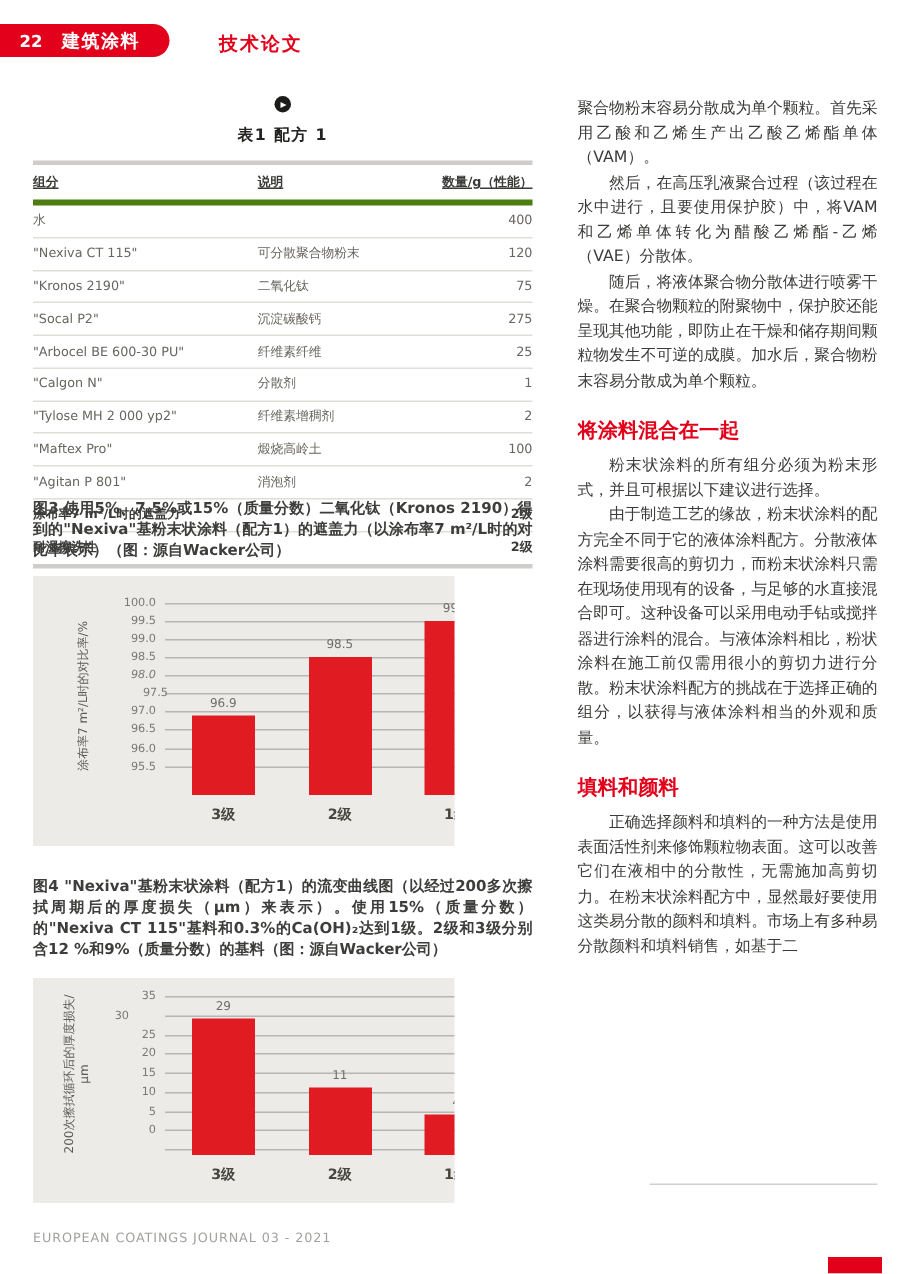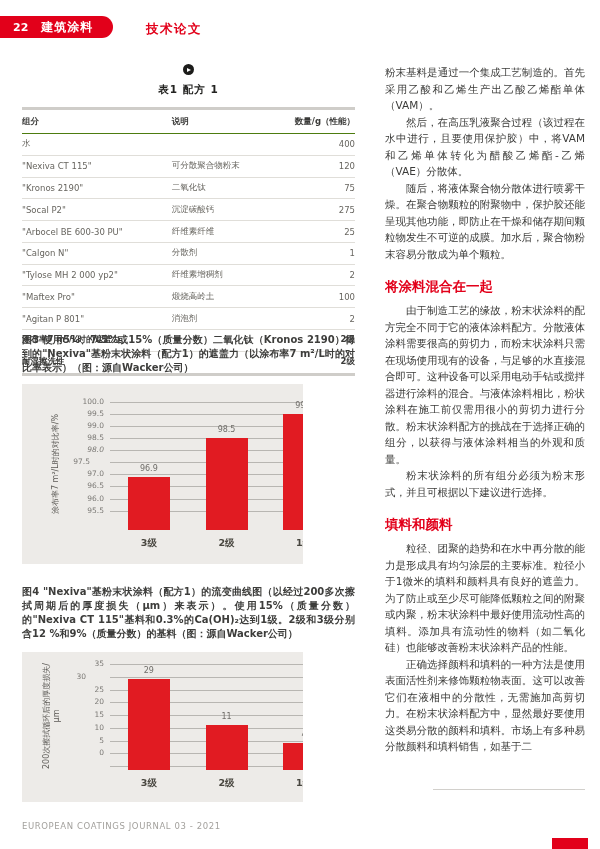--- a/index.html
+++ b/index.html
@@ -21,21 +21,21 @@
   .article-type{position:absolute;left:146px;top:21px;color:var(--accent);font-weight:bold;
                 font-size:12.5px;letter-spacing:1.5px;}
 
   
   .leftcol{position:absolute;left:22px;top:64px;width:333px;}
   .tmark{display:flex;align-items:center;gap:8px;margin-bottom:10px;flex-direction:column;}
   .ticon{width:11px;height:11px;border-radius:50%;background:#1c1c1a;display:flex;align-items:center;justify-content:center;flex:0 0 11px;}
   .ticon .play{width:0;height:0;border-left:4px solid #fff;border-top:2.5px solid transparent;border-bottom:2.5px solid transparent;margin-left:1px;}
   .tlabel{font-size:10.5px;font-weight:bold;color:#232321;letter-spacing:1px;}
   table.ftable{width:100%;border-collapse:collapse;border-top:3px solid #cfcdc9;border-bottom:3px solid #cfcdc9;}
-  .ftable th{font-size:8.5px;color:#3a3a38;padding:6px 0 5px;border-bottom:1px solid #4d7c0f;font-weight:bold;}
+  .ftable th{font-size:8.5px;color:#3a3a38;padding:6px 0 5px;border-bottom:4px solid #4d7c0f;font-weight:bold;text-decoration:underline;}
   .ftable td{font-size:8.5px;color:#67655f;padding:4.4px 0;border-top:1px solid #e0ded9;}
   .ftable tr:first-child td{border-top:none;}
   .c-comp{text-align:left;width:45%;}
   .c-desc{text-align:left;width:33%;}
   .c-amt{text-align:right;width:22%;}
   .ftable tr.bold td{font-weight:bold;color:#3a3a38;}
 
   
   .caption{position:absolute;left:22px;width:333px;font-size:10px;font-weight:bold;
            color:#3d3d3b;line-height:14px;text-align:justify;}
@@ -156,21 +156,21 @@
       <div class="tick" style="left: 42px; top: 12.6px; width: 40px;">100.0</div>
       <div class="grid" style="left: 88px; top: 29.7px; width: 233px;"></div>
       <div class="tick" style="left: 42px; top: 24.7px; width: 40px;">99.5</div>
       <div class="grid" style="left: 88px; top: 41.9px; width: 233px;"></div>
       <div class="tick" style="left: 42px; top: 36.9px; width: 40px;">99.0</div>
       <div class="grid" style="left: 88px; top: 54px; width: 233px;"></div>
       <div class="tick" style="left: 42px; top: 49px; width: 40px;">98.5</div>
       <div class="grid" style="left: 88px; top: 66.1px; width: 233px;"></div>
       <div class="tick" style="left: 42px; top: 61.1px; width: 40px; font-style: italic;">98.0</div>
       <div class="grid" style="left: 88px; top: 78.2px; width: 233px;"></div>
-      <div class="tick" style="left: 28px; top: 73.2px; width: 40px;">97.5</div>
+      <div class="tick" style="left: 50px; top: 73.2px; width: 40px;">97.5</div>
       <div class="grid" style="left: 88px; top: 90.3px; width: 233px;"></div>
       <div class="tick" style="left: 42px; top: 85.3px; width: 40px;">97.0</div>
       <div class="grid" style="left: 88px; top: 102.4px; width: 233px;"></div>
       <div class="tick" style="left: 42px; top: 97.4px; width: 40px;">96.5</div>
       <div class="grid" style="left: 88px; top: 114.5px; width: 233px;"></div>
       <div class="tick" style="left: 42px; top: 109.5px; width: 40px;">96.0</div>
       <div class="grid" style="left: 88px; top: 126.6px; width: 233px;"></div>
       <div class="tick" style="left: 42px; top: 121.6px; width: 40px;">95.5</div>
       <div class="bar" style="left: 105.8px; top: 92.7px; width: 42px; height: 53.3px; background: rgb(225, 27, 34);"></div>
       <div class="blabel" style="left: 88px; top: 79.7px; width: 77.7px;">96.9</div>
@@ -209,27 +209,26 @@
       <div class="bar" style="left: 183.5px; top: 73.3px; width: 42px; height: 44.7px; background: rgb(225, 27, 34);"></div>
       <div class="blabel" style="left: 165.7px; top: 60.3px; width: 77.7px;">11</div>
       <div class="xlabel" style="left: 165.7px; top: 125px; width: 77.7px;">2级</div>
       <div class="bar" style="left: 261.2px; top: 91.2px; width: 42px; height: 26.8px; background: rgb(225, 27, 34);"></div>
       <div class="blabel" style="left: 243.3px; top: 78.2px; width: 77.7px;">4</div>
       <div class="xlabel" style="left: 243.3px; top: 125px; width: 77.7px;">1级</div>
       <div class="ylab" style="left: 30px; top: 64px; width: 118px;">200次擦拭循环后的厚度损失/μm</div>
     </div>
 
   <div class="rightcol">
-      <p>粉末基料是通过一个集成工艺制造的。首先采用乙酸和乙烯生产出乙酸乙烯酯单体（VAM）。</p>
+      <p>聚合物粉末容易分散成为单个颗粒。首先采用乙酸和乙烯生产出乙酸乙烯酯单体（VAM）。</p>
       <p class="ind">然后，在高压乳液聚合过程（该过程在水中进行，且要使用保护胶）中，将VAM和乙烯单体转化为醋酸乙烯酯-乙烯（VAE）分散体。</p>
       <p class="ind">随后，将液体聚合物分散体进行喷雾干燥。在聚合物颗粒的附聚物中，保护胶还能呈现其他功能，即防止在干燥和储存期间颗粒物发生不可逆的成膜。加水后，聚合物粉末容易分散成为单个颗粒。</p>
       <h2>将涂料混合在一起</h2>
+      <p class="ind">粉末状涂料的所有组分必须为粉末形式，并且可根据以下建议进行选择。</p>
       <p class="ind">由于制造工艺的缘故，粉末状涂料的配方完全不同于它的液体涂料配方。分散液体涂料需要很高的剪切力，而粉末状涂料只需在现场使用现有的设备，与足够的水直接混合即可。这种设备可以采用电动手钻或搅拌器进行涂料的混合。与液体涂料相比，粉状涂料在施工前仅需用很小的剪切力进行分散。粉末状涂料配方的挑战在于选择正确的组分，以获得与液体涂料相当的外观和质量。</p>
-      <p class="ind">粉末状涂料的所有组分必须为粉末形式，并且可根据以下建议进行选择。</p>
       <h2>填料和颜料</h2>
-      <p class="ind">粒径、团聚的趋势和在水中再分散的能力是形成具有均匀涂层的主要标准。粒径小于1微米的填料和颜料具有良好的遮盖力。为了防止或至少尽可能降低颗粒之间的附聚或内聚，粉末状涂料中最好使用流动性高的填料。添加具有流动性的物料（如二氧化硅）也能够改善粉末状涂料产品的性能。</p>
       <p class="ind">正确选择颜料和填料的一种方法是使用表面活性剂来修饰颗粒物表面。这可以改善它们在液相中的分散性，无需施加高剪切力。在粉末状涂料配方中，显然最好要使用这类易分散的颜料和填料。市场上有多种易分散颜料和填料销售，如基于二</p>
     </div>
 
   <div class="hairline"></div>
   <div class="footer">EUROPEAN COATINGS JOURNAL 03 - 2021</div>
   <div class="corner"></div>
 </div>
 
 </body></html>

